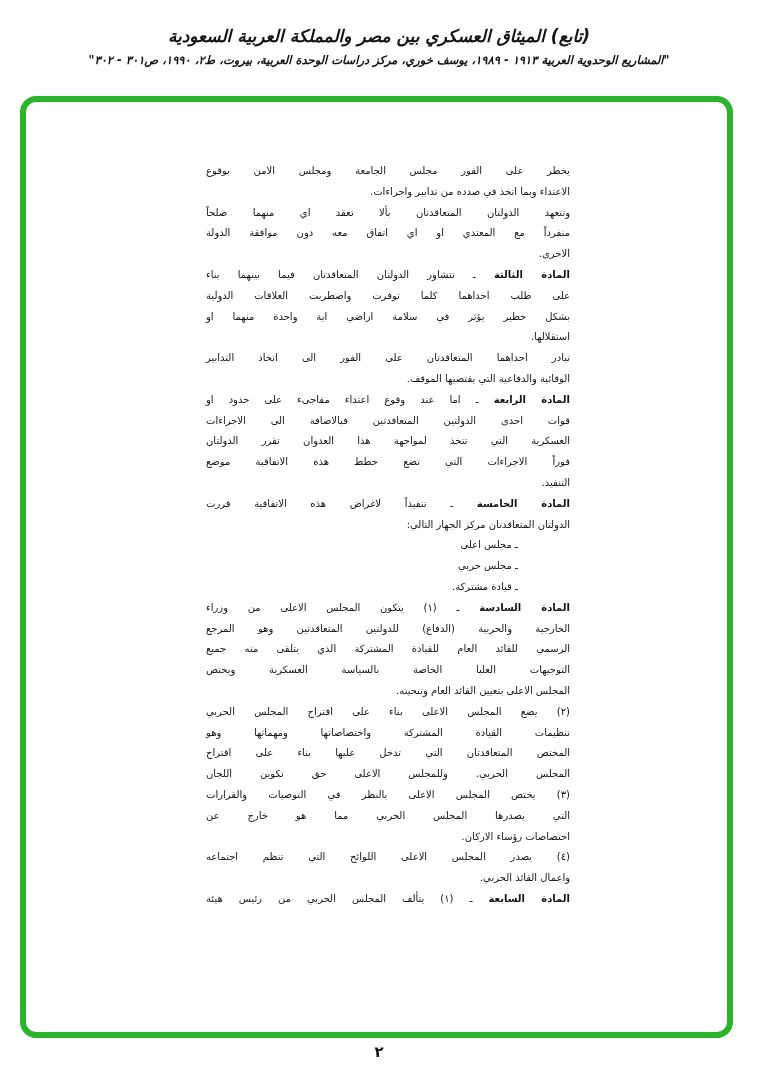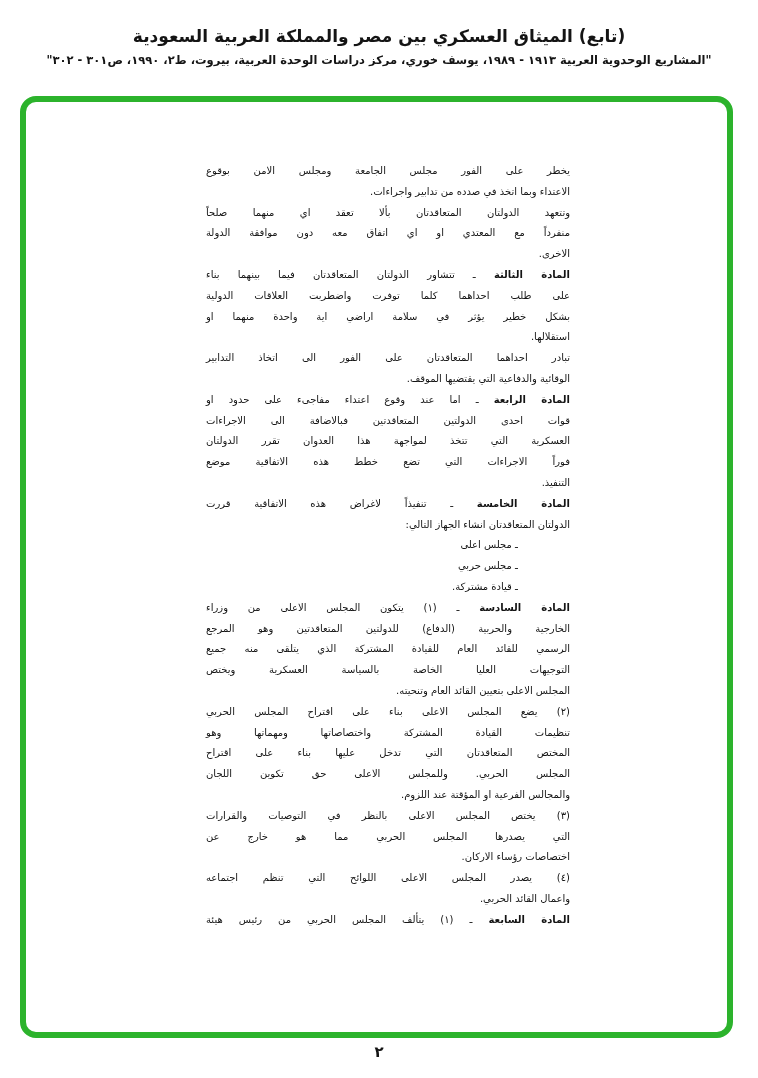--- a/index.html
+++ b/index.html
@@ -5,21 +5,21 @@
   html,body{margin:0;padding:0;}
   body{
     width:758px;height:1078px;position:relative;
     background:#ffffff;
     font-family:"DejaVu Sans",sans-serif;
     color:#141414;
     overflow:hidden;
   }
   .header{
     position:absolute;top:26px;left:0;width:758px;
-    text-align:center;direction:rtl;
+    text-align:center;direction:rtl;font-style:italic;
   }
   .doc-title{
     font-size:17px;font-weight:bold;letter-spacing:0;
   }
   .doc-citation{
     margin-top:7px;font-size:11.5px;font-weight:bold;
   }
   .frame{
     position:absolute;left:20px;top:96px;
     width:701px;height:930px;
@@ -78,34 +78,33 @@
     <div class="line">بشكل خطير يؤثر في سلامة اراضي اية واحدة منهما او</div>
     <div class="line end">استقلالها.</div>
     <div class="line">تبادر احداهما المتعاقدتان على الفور الى اتخاذ التدابير</div>
     <div class="line end">الوقائية والدفاعية التي يقتضيها الموقف.</div>
     <div class="line"><span class="hd">المادة الرابعة</span> ـ اما عند وقوع اعتداء مفاجىء على حدود او</div>
     <div class="line">قوات احدى الدولتين المتعاقدتين فبالاضافة الى الاجراءات</div>
     <div class="line">العسكرية التي تتخذ لمواجهة هذا العدوان تقرر الدولتان</div>
     <div class="line">فوراً الاجراءات التي تضع خطط هذه الاتفاقية موضع</div>
     <div class="line end">التنفيذ.</div>
     <div class="line"><span class="hd">المادة الخامسة</span> ـ تنفيذاً لاغراض هذه الاتفاقية قررت</div>
-    <div class="line end">الدولتان المتعاقدتان انشاء الجهاز التالي:</div>
+    <div class="line end">الدولتان المتعاقدتان مركز الجهاز التالي:</div>
     <div class="line end list">ـ مجلس اعلى</div>
     <div class="line end list">ـ مجلس حربي</div>
     <div class="line end list">ـ قيادة مشتركة.</div>
     <div class="line"><span class="hd">المادة السادسة</span> ـ (١) يتكون المجلس الاعلى من وزراء</div>
     <div class="line">الخارجية والحربية (الدفاع) للدولتين المتعاقدتين وهو المرجع</div>
     <div class="line">الرسمي للقائد العام للقيادة المشتركة الذي يتلقى منه جميع</div>
     <div class="line">التوجيهات العليا الخاصة بالسياسة العسكرية ويختص</div>
     <div class="line end">المجلس الاعلى بتعيين القائد العام وتنحيته.</div>
     <div class="line">(٢) يضع المجلس الاعلى بناء على اقتراح المجلس الحربي</div>
     <div class="line">تنظيمات القيادة المشتركة واختصاصاتها ومهماتها وهو</div>
     <div class="line">المختص المتعاقدتان التي تدخل عليها بناء على اقتراح</div>
     <div class="line">المجلس الحربي. وللمجلس الاعلى حق تكوين اللجان</div>
-    <div class="line end">والمجالس الفرعية او المؤقتة عند اللزوم.</div>
     <div class="line">(٣) يختص المجلس الاعلى بالنظر في التوصيات والقرارات</div>
     <div class="line">التي يصدرها المجلس الحربي مما هو خارج عن</div>
     <div class="line end">اختصاصات رؤساء الاركان.</div>
     <div class="line">(٤) يصدر المجلس الاعلى اللوائح التي تنظم اجتماعه</div>
     <div class="line end">واعمال القائد الحربي.</div>
     <div class="line"><span class="hd">المادة السابعة</span> ـ (١) يتألف المجلس الحربي من رئيس هيئة</div>
   </div>
 
 <div class="footer">
   <span class="page-number">٢</span>

